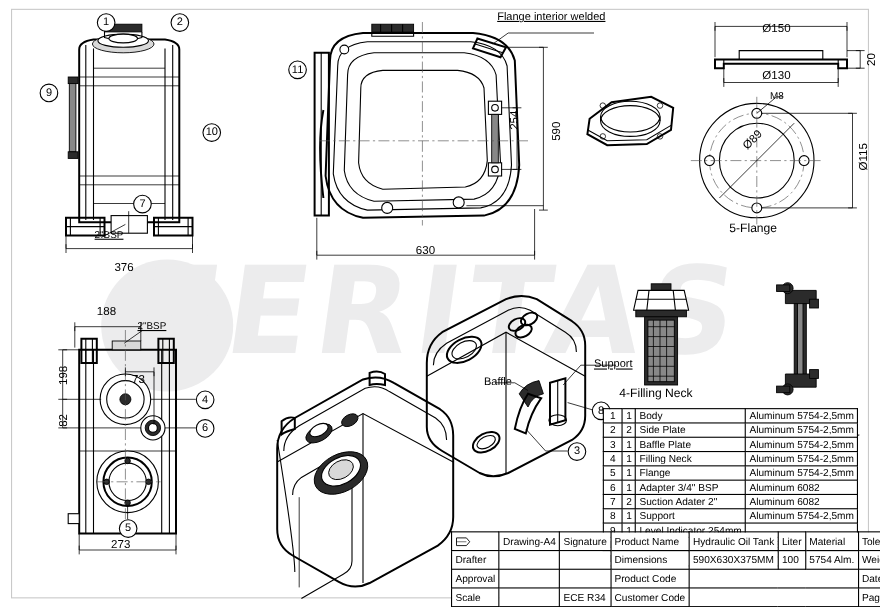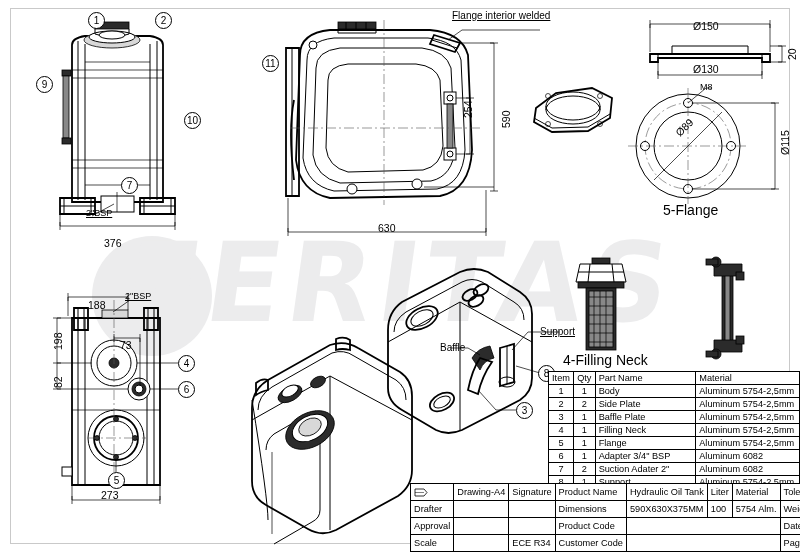--- a/index.html
+++ b/index.html
@@ -35,21 +35,21 @@
   .dash { stroke:#555; fill:none; stroke-width:0.6; stroke-dasharray:10 3 2 3; }
   .fillw { fill:#fff; stroke:#000; stroke-width:1; }
   .fillg { fill:#d8d8d8; stroke:#000; stroke-width:0.8; }
   .filld { fill:#2b2b2b; stroke:#000; stroke-width:0.8; }
   .fillm { fill:#888; stroke:#000; stroke-width:0.8; }
   .lbl {
     position:absolute; font-size:10px; white-space:nowrap;
     font-family:"Liberation Sans", sans-serif;
   }
   .dim { font-size:10.5px; }
-  .cap { font-size:14px; }
+  .cap { font-size:11px; }
   
   .balloon {
     position:absolute; width:17px; height:17px; border:1px solid #000;
     border-radius:50%; background:#fff;
     font-size:10px; line-height:15px; text-align:center;
   }
   
   table { border-collapse:collapse; position:absolute; }
   td, th {
     border:1px solid #000; font-size:9.2px; padding:0 3px;
@@ -379,47 +379,41 @@
   <div class="lbl dim" style="left:378px; top:222px;">630</div>
 
   <div class="lbl dim" style="left:693px; top:4px;margin-top:16px;">Ø150</div>
   <div class="lbl dim" style="left:693px; top:63px;">Ø130</div>
   <div class="lbl dim" style="left:786px; top:60px; transform:rotate(-90deg); transform-origin:left top;">20</div>
   <div class="lbl dim" style="left:779px; top:155px; transform:rotate(-90deg); transform-origin:left top;">Ø115</div>
   <div class="lbl dim" style="left:673px; top:130px; transform:rotate(-45deg); transform-origin:left top;">Ø89</div>
   <div class="lbl" style="left:700px; top:82px; font-size:9px;">M8</div>
   <div class="lbl cap" style="left:663px; top:202px;">5-Flange</div>
 
-  <div class="lbl dim" style="left:88px; top:299px;">188</div>
+  <div class="lbl dim" style="left:88px; top:277px;">188</div>
   <div class="lbl dim" style="left:120px; top:339px;">73</div>
   <div class="lbl dim" style="left:52px; top:350px; transform:rotate(-90deg); transform-origin:left top;">198</div>
   <div class="lbl dim" style="left:52px; top:388px; transform:rotate(-90deg); transform-origin:left top;">82</div>
   <div class="lbl dim" style="left:101px; top:489px;">273</div>
   <div class="lbl" style="left:125px; top:291px; font-size:9px; text-decoration:underline;">2"BSP</div>
 
   <div class="balloon" style="left:178px; top:355px;">4</div>
   <div class="balloon" style="left:178px; top:381px;">6</div>
   <div class="balloon" style="left:108px; top:472px;">5</div>
 
   <div class="lbl" style="left:440px; top:342px; ">Baffle</div>
   <div class="lbl" style="left:540px; top:326px; text-decoration:underline;">Support</div>
   <div class="balloon" style="left:538px; top:365px;">8</div>
   <div class="balloon" style="left:516px; top:402px;">3</div>
 
   <div class="lbl cap" style="left:563px; top:352px;">4-Filling Neck</div>
   <div class="lbl cap" style="left:700px; top:352px;margin-top:40px;">9-Level Indicatör</div>
 
   <table id="parts-table">
     <tbody>
-      <tr>
-        <td class="c w-item">Item</td>
-        <td class="c w-qty">Qty</td>
-        <td class="w-name">Part Name</td>
-        <td class="w-mat">Material</td>
-      </tr>
       <tr>
           <td class="c">1</td>
           <td class="c">1</td>
           <td>Body</td>
           <td>Aluminum 5754-2,5mm</td>
         </tr>
       <tr>
           <td class="c">2</td>
           <td class="c">2</td>
           <td>Side Plate</td>

